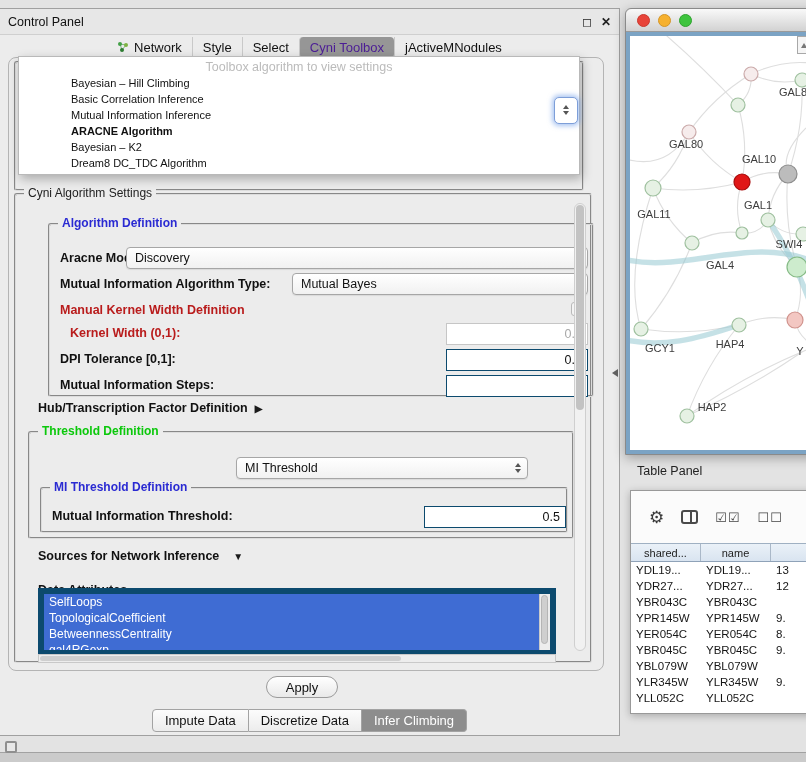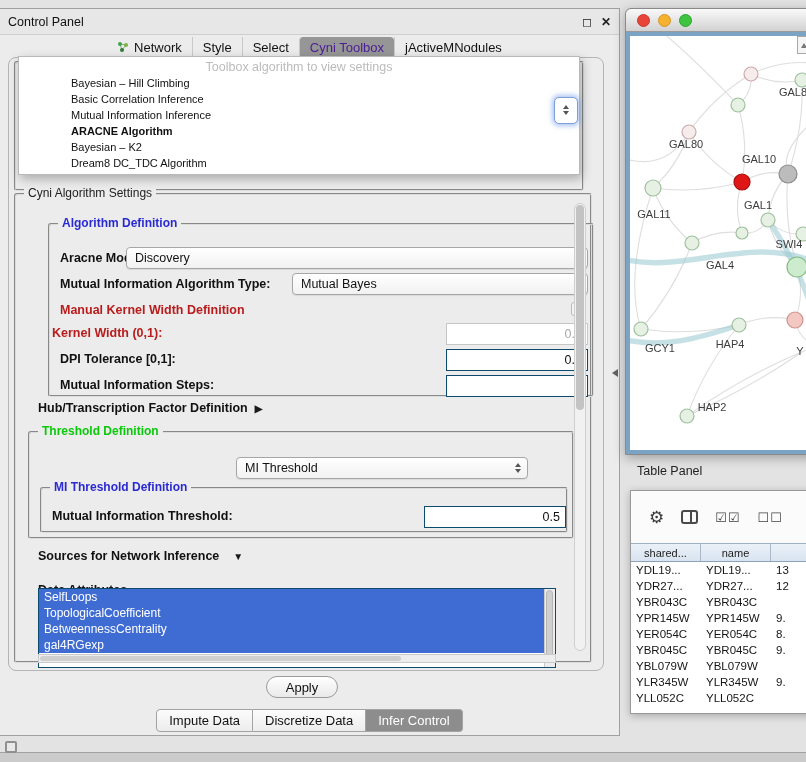--- a/index.html
+++ b/index.html
@@ -32,21 +32,21 @@
   .settings-fs{left:14px;top:184px;width:578px;height:470px;z-index:2;}
   .algo-fs{left:12px;top:28px;width:546px;height:174px;margin-left:20px;}
   .thr-fs{left:12px;top:236px;width:546px;height:108px;}
   .mithr-fs{left:10px;top:54px;width:528px;height:46px;}
 
   .lbl{position:absolute;font-size:12.5px;font-weight:bold;height:22px;display:flex;align-items:center;white-space:nowrap;}
   .lbl.dis{color:#b91c1c;}
   .lbl.aracne{left:10px;top:22px;}
   .lbl.mitype{left:10px;top:48px;}
   .lbl.manual{left:10px;top:74px;}
-  .lbl.kernel{left:2px;top:97px;}
+  .lbl.kernel{left:20px;top:97px;}
   .lbl.dpi{left:10px;top:123px;}
   .lbl.steps{left:10px;top:149px;}
   .lbl.which{left:56px;top:24px;}
   .lbl.mithr{left:10px;top:16px;}
 
   .combo{position:absolute;height:22px;background:linear-gradient(#ffffff,#f1f1f1);border:1px solid #a6a6a6;border-radius:4px;font-size:12.5px;display:flex;align-items:center;padding-left:8px;box-shadow:0 1px 1px rgba(0,0,0,.08);cursor:default;}
   .combo.aracne{left:76px;top:22px;width:462px;}
   .combo.mitype{left:242px;top:48px;width:296px;}
   .combo.which{left:206px;top:24px;width:292px;}
   .stepper{position:absolute;right:6px;top:5px;display:flex;flex-direction:column;gap:2px;align-items:center;}
@@ -61,21 +61,21 @@
   .field.steps{left:396px;top:150px;width:142px;}
   .field.mithr{left:382px;top:17px;width:142px;}
 
   .chk{position:absolute;left:521px;top:77px;width:14px;height:14px;border:1px solid #b9b9b9;border-radius:3px;background:#f4f4f4;}
 
   .hub-row{position:absolute;left:22px;top:206px;font-size:12.5px;font-weight:bold;display:flex;align-items:center;gap:7px;}
   .sources-row{position:absolute;left:22px;top:354px;font-size:12.5px;font-weight:bold;display:flex;align-items:center;gap:14px;}
   .tri{font-size:10px;color:#1a1a1a;}
   .dattr-label{position:absolute;left:22px;top:376px;font-size:12.5px;font-weight:bold;margin-top:12px;}
 
-  .attr-list{position:absolute;left:22px;top:393px;width:518px;height:80px;background:#fff;border:1px solid #0c4a6e;overflow:hidden;}
+  .attr-list{position:absolute;left:22px;top:393px;width:518px;height:68px;background:#fff;border:6px solid #0c4a6e;overflow:hidden;}
   .attr-item{height:16px;line-height:16px;font-size:12px;color:#fff;background:var(--selection-blue,#3f6cd3);padding-left:5px;width:calc(100% - 11px);white-space:nowrap;}
   .attr-vscroll{position:absolute;top:0;right:0;width:11px;height:100%;background:#ededed;border-left:1px solid #c9c9c9;}
   .attr-vscroll .thumb{position:absolute;left:1px;top:1px;width:7px;height:88%;background:#cfcfcf;border:1px solid #b5b5b5;border-radius:4px;}
   .attr-hscroll{position:absolute;left:22px;top:459px;width:518px;height:9px;background:#ededed;border:1px solid #c9c9c9;}
   .attr-hscroll .thumb{position:absolute;left:1px;top:1px;height:5px;width:70%;background:#cfcfcf;border-radius:3px;}
 
   .set-vscroll{position:absolute;right:4px;top:8px;bottom:10px;width:12px;background:#f1f1f1;border:1px solid #cfcfcf;border-radius:7px;}
   .set-vscroll .thumb{position:absolute;left:1px;top:1px;width:8px;height:46%;background:#c3c3c3;border-radius:5px;}
 
   .apply-btn{position:absolute;left:266px;top:667px;width:72px;height:22px;border:1px solid #9b9b9b;border-radius:11px;background:linear-gradient(#ffffff,#e9e9e9);font-size:13px;font-family:inherit;color:#111;z-index:3;}
@@ -269,21 +269,21 @@
     <div class="set-vscroll">
         <div class="thumb"></div>
       </div>
   </div>
 
   <button class="apply-btn">Apply</button>
 
   <div class="bottom-tabs">
     <div class="btab"><span>Impute Data</span></div>
     <div class="btab"><span>Discretize Data</span></div>
-    <div class="btab sel"><span>Infer Control</span></div>
+    <div class="btab sel"><span>Infer Climbing</span></div>
   </div>
 
   <div class="algo-popup">
     <div class="algo-ph">Toolbox algorithm to view settings</div>
     <div>
         <div class="algo-item">Bayesian – Hill Climbing</div>
         <div class="algo-item">Basic Correlation Inference</div>
         <div class="algo-item">Mutual Information Inference</div>
         <div class="algo-item sel">ARACNE Algorithm</div>
         <div class="algo-item">Bayesian – K2</div>

